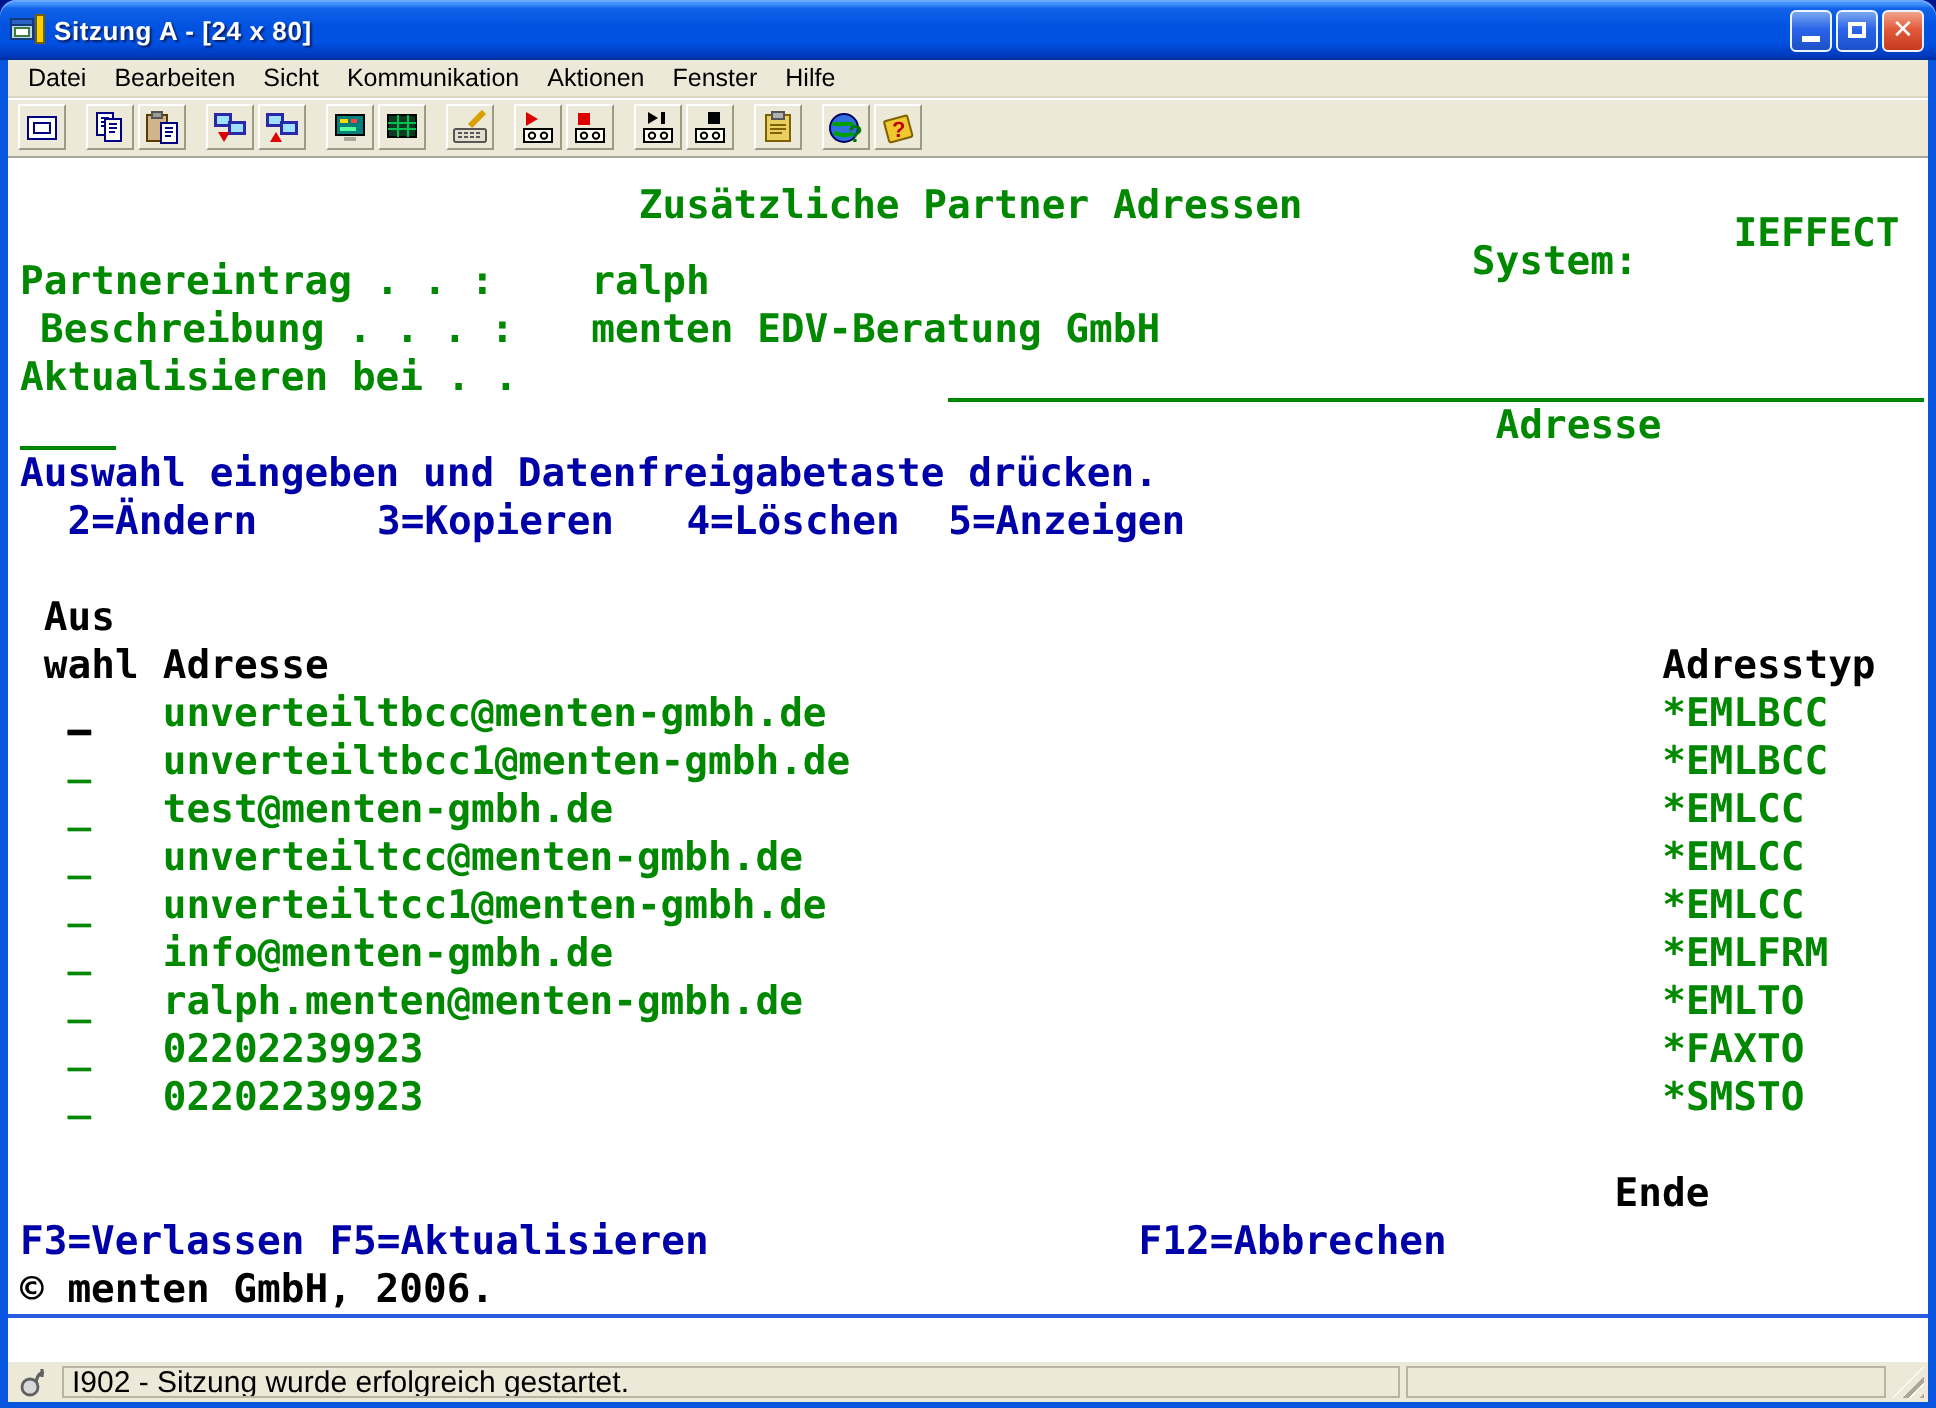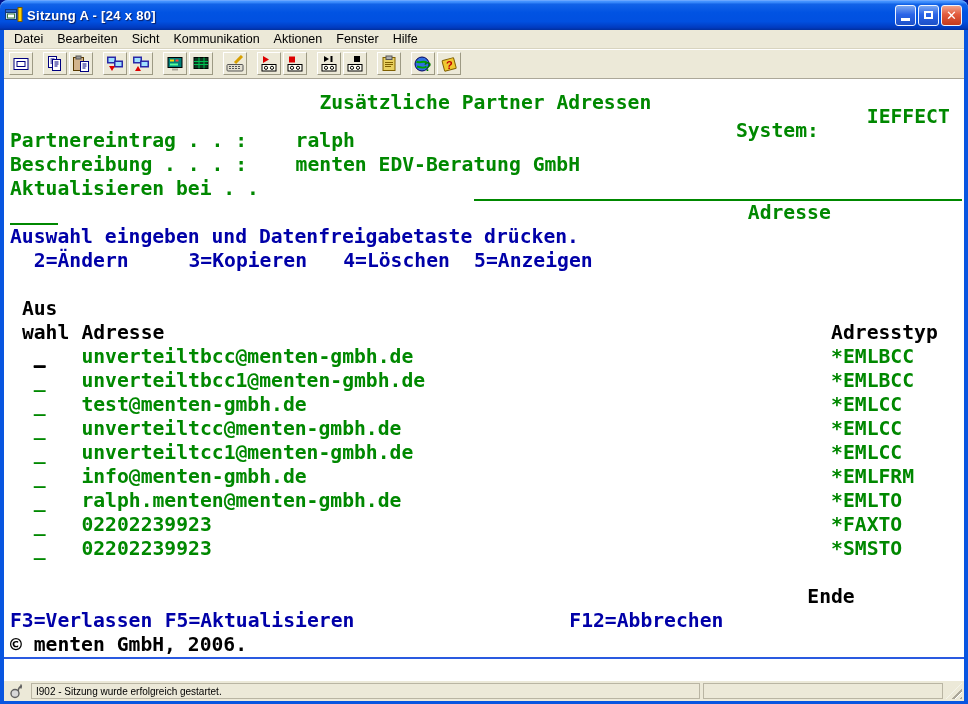--- a/index.html
+++ b/index.html
@@ -47,21 +47,21 @@
   .blue{color:#0000a8;}
   .black{color:#000000;}
   .cur{color:#000000;text-shadow:0 -1px 0 #000;}
   .fld{height:22px;border-bottom:2px solid #008800;}
 
   
   .gapstrip{height:22px;background:#fff;}
   .statusbar{height:20px;background:#ece9d8;display:flex;align-items:center;padding:0 2px;gap:3px;}
   .sico{width:22px;height:18px;flex:0 0 auto;display:flex;align-items:center;justify-content:center;}
   .sp{height:16px;border:1px solid #b9b5a3;box-sizing:border-box;display:flex;align-items:center;
-    font-size:10px;color:#000;padding:0 4px;white-space:nowrap;overflow:hidden;}
+    font-size:15px;color:#000;padding:0 4px;white-space:nowrap;overflow:hidden;}
   .sp.msg{flex:1;}
   .sp.aux{width:240px;}
   .grip{width:16px;height:16px;flex:0 0 auto;
     background:repeating-linear-gradient(135deg,transparent 0 3px,#aca899 3px 5px,#fff 5px 6px);
     clip-path:polygon(100% 0,100% 100%,0 100%);}
 </style>
 </head>
 <body>
 
 <div class="win">
@@ -218,21 +218,21 @@
         </svg>
       </button>
     </div>
 
     <div class="term" id="term">
         <span class="tseg green" style="left: 315.4px; top: 12px;">Zusätzliche Partner Adressen</span>
         <span class="tseg green" style="left: 731.9px; top: 26px; margin-top: 14px;">System:</span>
         <span class="tseg green" style="left: 862.8px; top: 26px;">IEFFECT</span>
         <span class="tseg green" style="left: 6px; top: 50px;">Partnereintrag . . :</span>
         <span class="tseg green" style="left: 291.6px; top: 50px;">ralph</span>
-        <span class="tseg green" style="left: 6px; top: 74px;">Beschreibung . . . :</span>
+        <span class="tseg green" style="left: 16px; top: 74px;">Beschreibung . . . :</span>
         <span class="tseg green" style="left: 291.6px; top: 74px;">menten EDV-Beratung GmbH</span>
         <span class="tseg green" style="left: 6px; top: 98px;">Aktualisieren bei . .</span>
         <span class="tseg green" style="left: 743.8px; top: 122px;">Adresse</span>
         <span class="tseg blue" style="left: 6px; top: 146px; text-align: right;">Auswahl eingeben und Datenfreigabetaste drücken.</span>
         <span class="tseg blue" style="left: 29.8px; top: 170px;">2=Ändern</span>
         <span class="tseg blue" style="left: 184.5px; top: 170px;">3=Kopieren</span>
         <span class="tseg blue" style="left: 339.2px; top: 170px;">4=Löschen</span>
         <span class="tseg blue" style="left: 470.1px; top: 170px;">5=Anzeigen</span>
         <span class="tseg black" style="left: 17.9px; top: 218px;">Aus</span>
         <span class="tseg black" style="left: 17.9px; top: 242px;">wahl</span>

